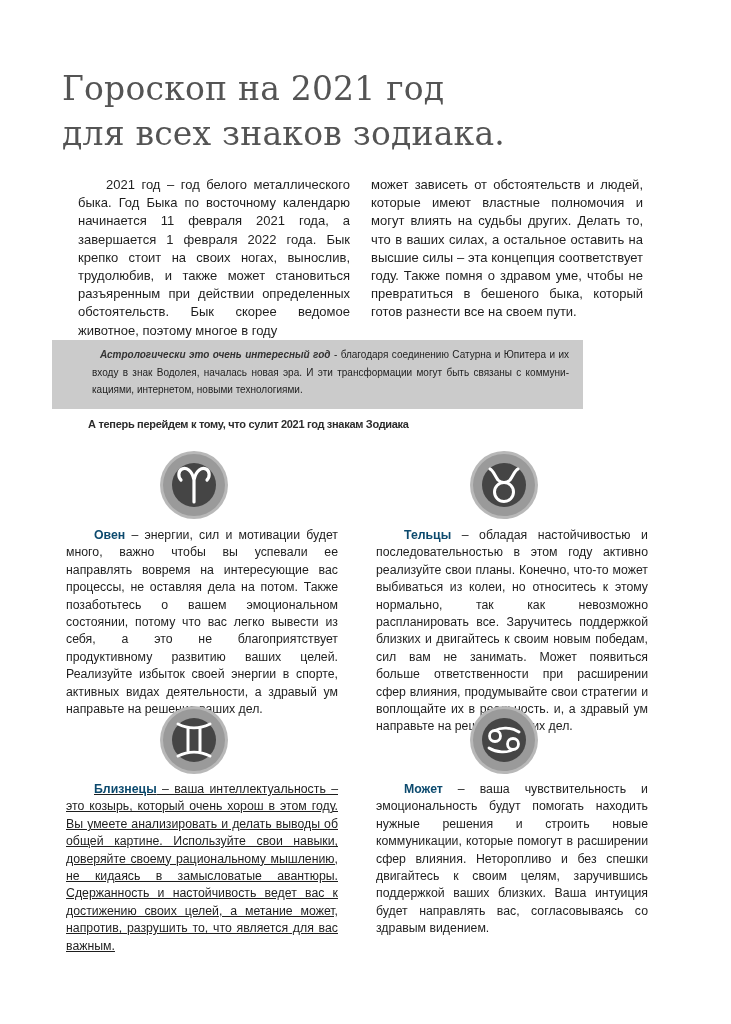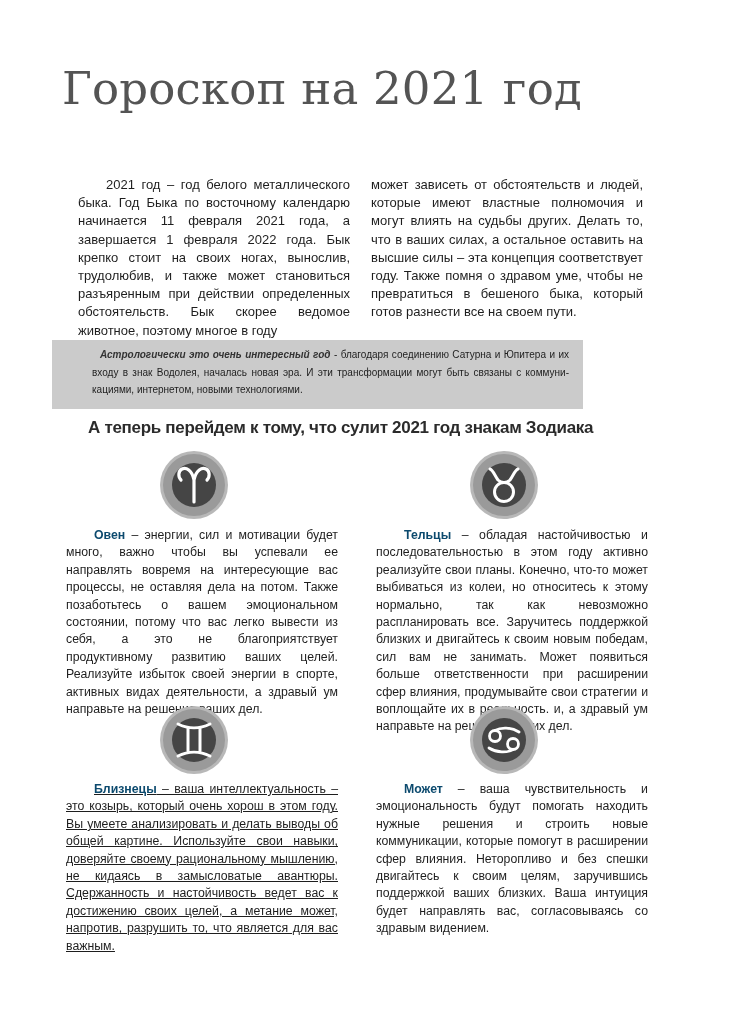--- a/index.html
+++ b/index.html
@@ -1,38 +1,39 @@
 <!DOCTYPE html>
 <html><head>
 <meta charset="utf-8">
 <style>
   html, body { margin: 0; padding: 0; background: #ffffff; }
   body { width: 731px; height: 1024px; position: relative; overflow: hidden; font-family: "Liberation Sans", sans-serif; color: #1e1e1e; }
-  .title { position: absolute; left: 62px; top: 66px; width: 620px; font-family: "DejaVu Serif", serif; font-size: 45px; line-height: 45px; color: #545454; font-weight: normal; margin: 0; letter-spacing: 0.2px; }
+  .title { position: absolute; left: 62px; top: 66px; width: 620px; font-family: "DejaVu Serif", serif; font-size: 33px; line-height: 45px; color: #545454; font-weight: normal; margin: 0; letter-spacing: 0.2px; }
   .title span { display: block; white-space: nowrap; }
   .intro-col { position: absolute; top: 176px; width: 272px; font-size: 13px; line-height: 18.2px; text-align: justify; }
   .intro-col p { margin: 0; text-indent: 28px; }
   .intro-left { left: 78px; }
   .intro-right { left: 371px; }
   .intro-right p { text-indent: 0; }
   .callout { position: absolute; left: 52px; top: 340px; width: 531px; height: 69px; background: #cbcbcb; box-sizing: border-box; padding: 6px 14px 0 40px; font-size: 10px; line-height: 17.6px; text-align: justify; }
   .callout p { margin: 0; text-indent: 8px; }
   .callout .em { font-weight: bold; font-style: italic; color: #333; }
-  .subhead { position: absolute; left: 88px; top: 418px; font-size: 17px; font-weight: bold; color: #2b2b2b; white-space: nowrap; letter-spacing: -0.3px; }
+  .subhead { position: absolute; left: 88px; top: 418px; font-size: 11px; font-weight: bold; color: #2b2b2b; white-space: nowrap; letter-spacing: -0.3px; }
   .sign-icon { position: absolute; width: 70px; height: 70px; }
   .sign-icon svg { width: 70px; height: 70px; display: block; }
   .sign-text { position: absolute; width: 272px; font-size: 12.3px; line-height: 17.4px; text-align: justify; }
   .sign-text p { margin: 0; text-indent: 28px; }
   .sign-text b { font-weight: bold; color: #0c4a6e; }
 </style>
 </head>
 <body>
 
 <h1 class="title">
   <span>Гороскоп на 2021 год</span>
+  <span>для всех знаков зодиака.</span>
 </h1>
 
 <div class="intro-col intro-left">
   <p>2021 год – год белого металлического быка. Год Быка по восточному календарю начинается 11 февраля 2021 года, а заверша­ется 1 февраля 2022 года. Бык крепко стоит на своих ногах, вынослив, трудолюбив, и также может становиться разъяренным при действии определенных обстоятельств. Бык скорее ведомое животное, поэтому многое в году</p>
 </div>
 <div class="intro-col intro-right">
   <p>может зависеть от обстоятельств и людей, которые имеют властные полномочия и могут влиять на судьбы других. Делать то, что в ваших силах, а остальное оставить на высшие силы – эта концепция соответствует году. Также помня о здравом уме, чтобы не превратиться в бешеного быка, который готов разнести все на своем пути.</p>
 </div>
 
 <div class="callout">

